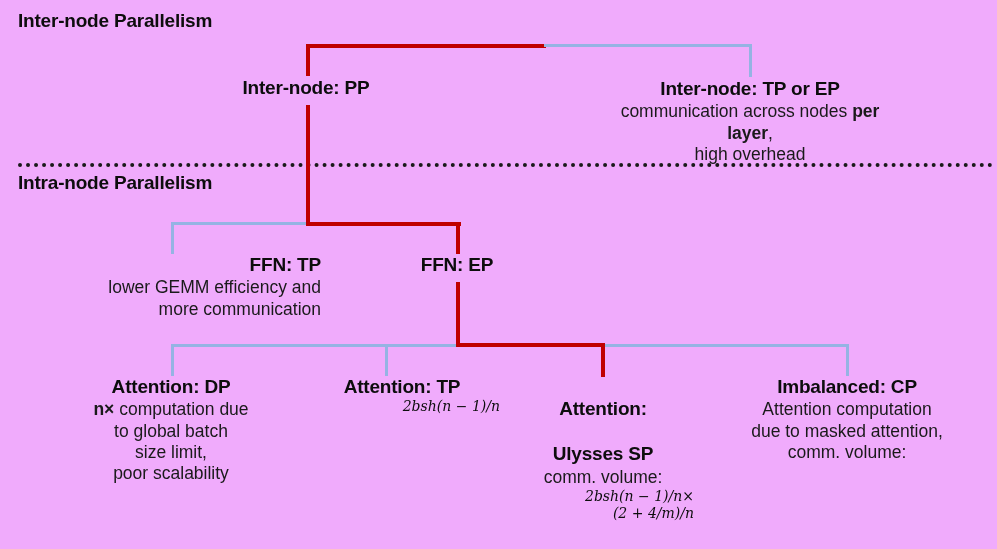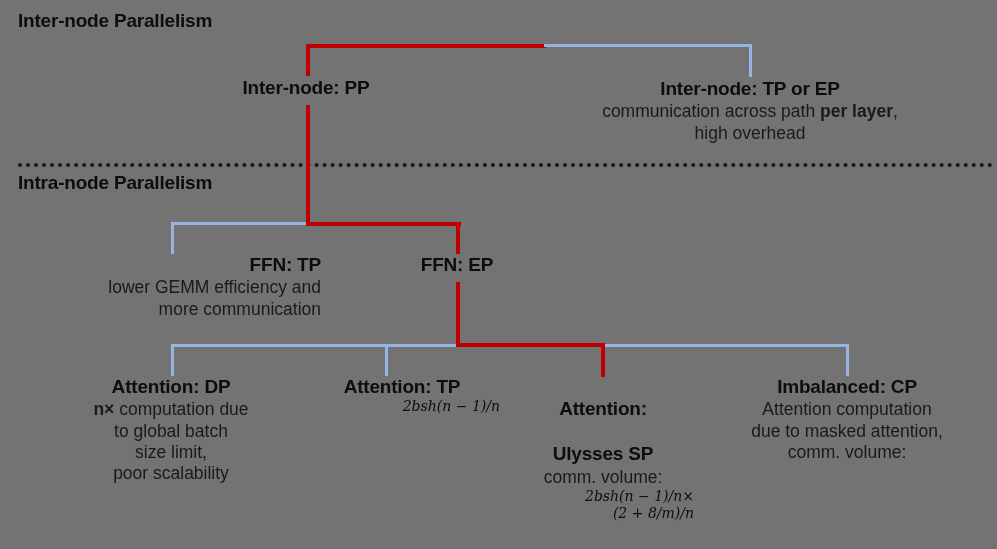--- a/index.html
+++ b/index.html
@@ -8,21 +8,21 @@
     background: #ffffff;
   }
   body {
     font-family: "Liberation Sans", sans-serif;
     color: #111111;
   }
   #canvas {
     position: relative;
     width: 997px;
     height: 549px;
-    background: #737373;
+    background: #f0abfc;
     overflow: hidden;
   }
   .section-title {
     position: absolute;
     font-weight: bold;
     font-size: 19px;
     letter-spacing: -0.2px;
     color: #0d0d0d;
     white-space: nowrap;
   }
@@ -114,21 +114,21 @@
 
   <div class="vline" style="left:846px; top:344px; height:32px;"></div>
 
   <div class="node" style="left:196px; top:77px; width:220px;">
     <div class="node-title">Inter-node: PP</div>
   </div>
 
   <div class="node" style="left:600px; top:78px; width:300px;">
     <div class="node-title">Inter-node: TP or EP</div>
     <div class="node-desc">
-      <span>communication across path </span><b>per layer</b><span>,</span><br>
+      <span>communication across nodes </span><b>per layer</b><span>,</span><br>
       <span>high overhead</span>
     </div>
   </div>
 
   <div class="node" style="left:21px; top:254px; width:300px;text-align:right;">
     <div class="node-title">FFN: TP</div>
     <div class="node-desc">
       <span>lower GEMM efficiency and</span><br>
       <span>more communication</span>
     </div>
@@ -156,21 +156,21 @@
   <div class="node" style="left:512px; top:376px; width:182px;">
     <div class="node-title">
       <span>Attention:</span><br>
       <span>Ulysses SP</span>
     </div>
     <div class="node-desc">
       <span>comm. volume:</span>
     </div>
     <div class="formula">
       <div>2bsh(n − 1)/n×</div>
-      <div>(2 + 8/m)/n</div>
+      <div>(2 + 4/m)/n</div>
     </div>
   </div>
 
   <div class="node" style="left:716px; top:376px; width:262px;">
     <div class="node-title">Imbalanced: CP</div>
     <div class="node-desc">
       <span>Attention computation</span><br>
       <span>due to masked attention,</span><br>
       <span>comm. volume:</span>
     </div>

